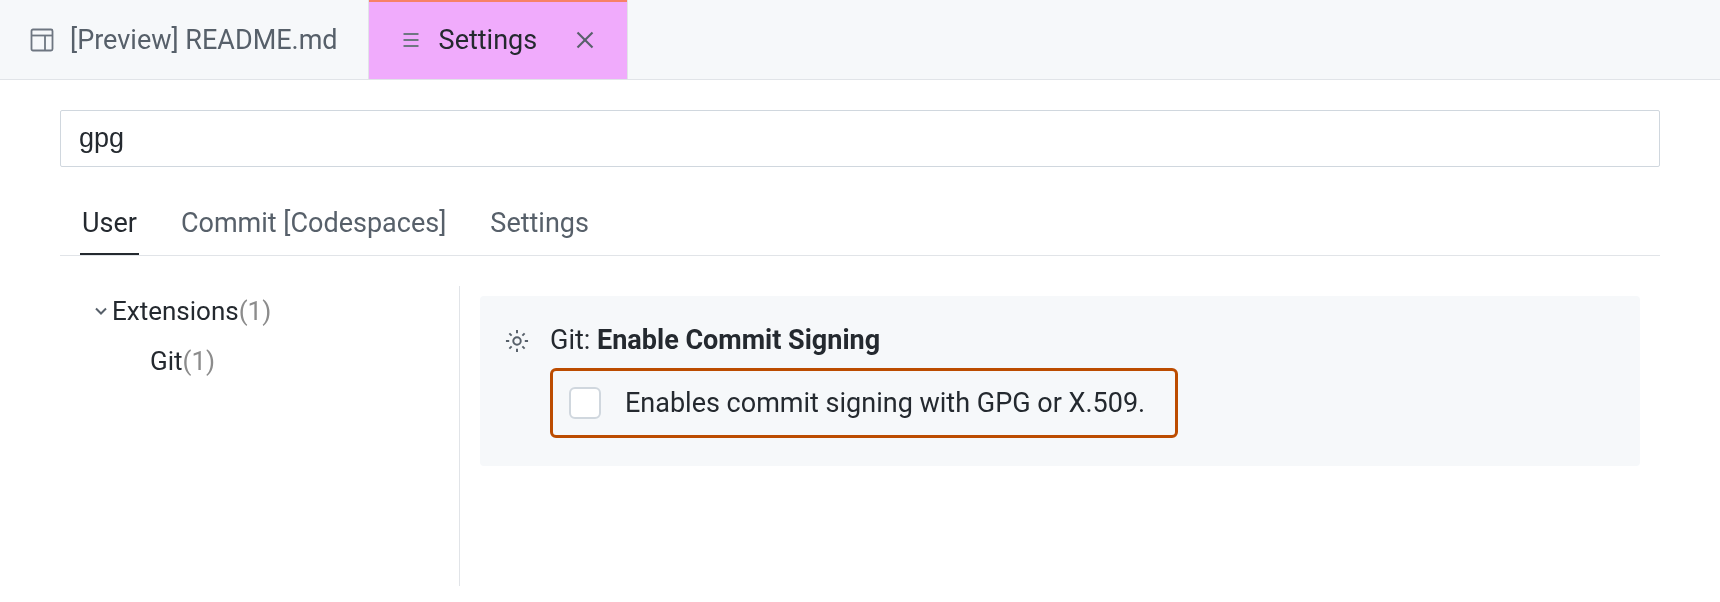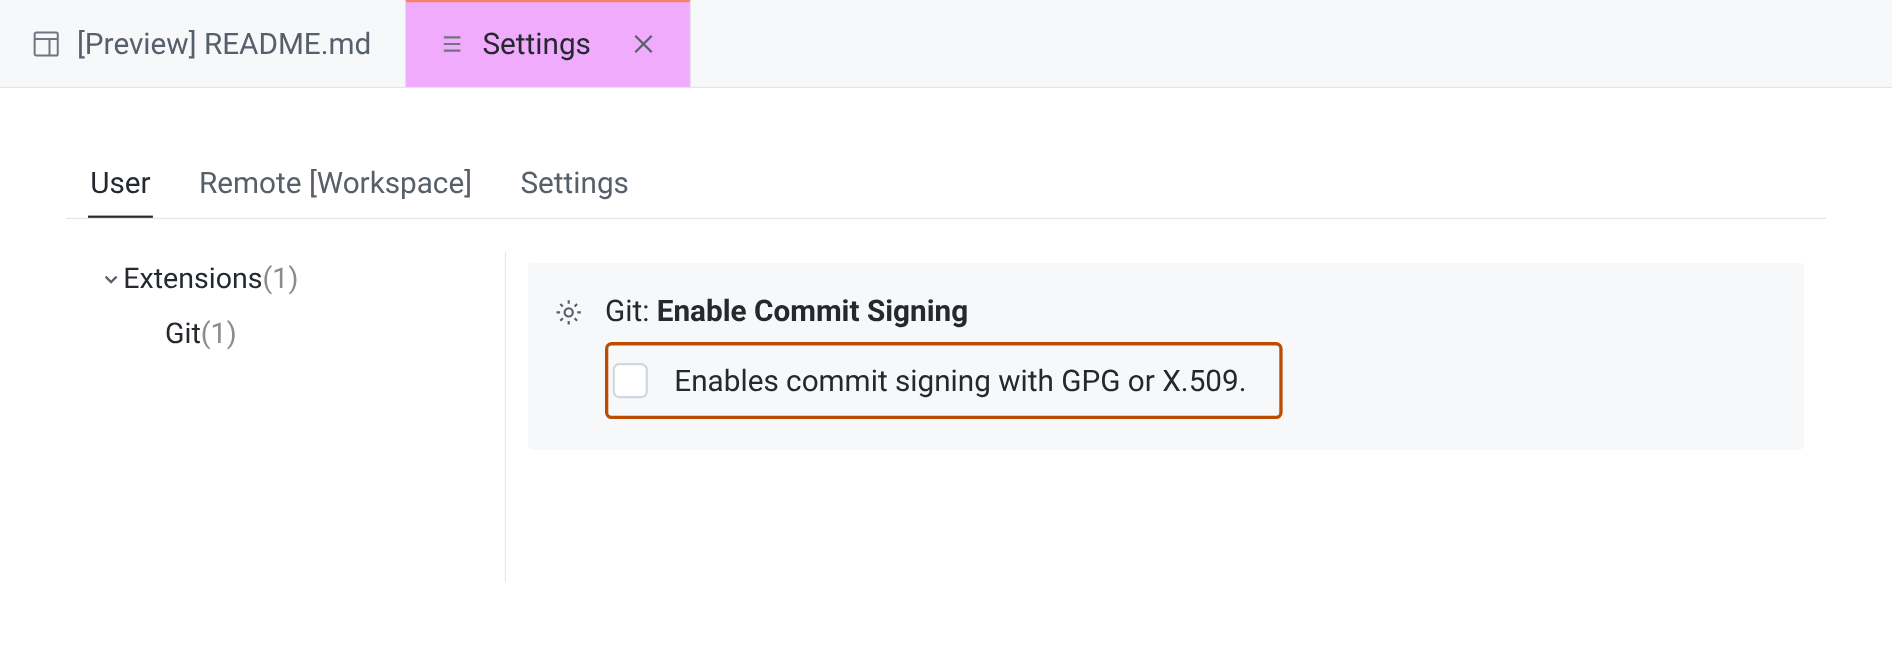--- a/index.html
+++ b/index.html
@@ -140,21 +140,21 @@
       color: #24292f;
     }
     .setting-title .bold { font-weight: 700; }
     .checkbox-row {
       display: inline-flex;
       align-items: center;
       gap: 24px;
       margin-top: 12px;
       border: 3px solid #bc4c00;
       border-radius: 6px;
-      padding: 16px 30px 16px 4px;
+      padding: 16px 30px 16px 16px;
     }
     .checkbox {
       width: 32px;
       height: 32px;
       border: 2px solid #d0d7de;
       border-radius: 6px;
       background: #ffffff;
       cursor: pointer;
       flex-shrink: 0;
     }
@@ -190,24 +190,25 @@
     <span class="tab-close">
       <svg width="24" height="24" viewBox="0 0 16 16" stroke="currentColor" stroke-width="1.4">
         <line x1="3" y1="3" x2="13" y2="13"></line>
         <line x1="13" y1="3" x2="3" y2="13"></line>
       </svg>
     </span>
   </div>
 </div>
 
 <div class="content-area">
+  <input class="search-box" type="text" value="gpg" style="">
 
   <div class="scope-tabs">
     <div class="scope-tab active">User</div>
-    <div class="scope-tab">Remote [Workspace]</div>
+    <div class="scope-tab">Commit [Codespaces]</div>
     <div class="scope-tab">Settings</div>
   </div>
 
   <div class="settings-body">
     <div class="sidebar">
       <div class="tree-item">
         <span class="chevron">
           <svg width="20" height="20" viewBox="0 0 16 16" fill="none" stroke="#57606a" stroke-width="1.6">
             <polyline points="4,6 8,10 12,6"></polyline>
           </svg>

